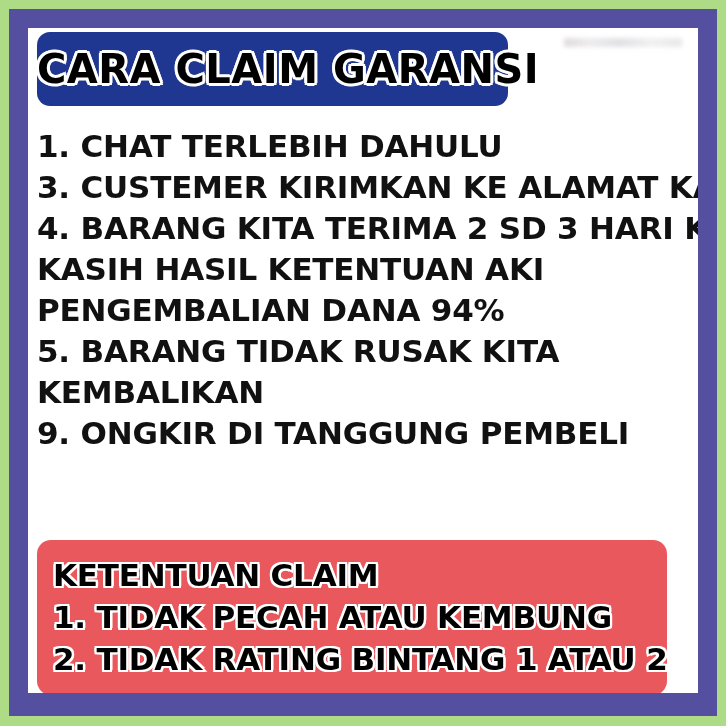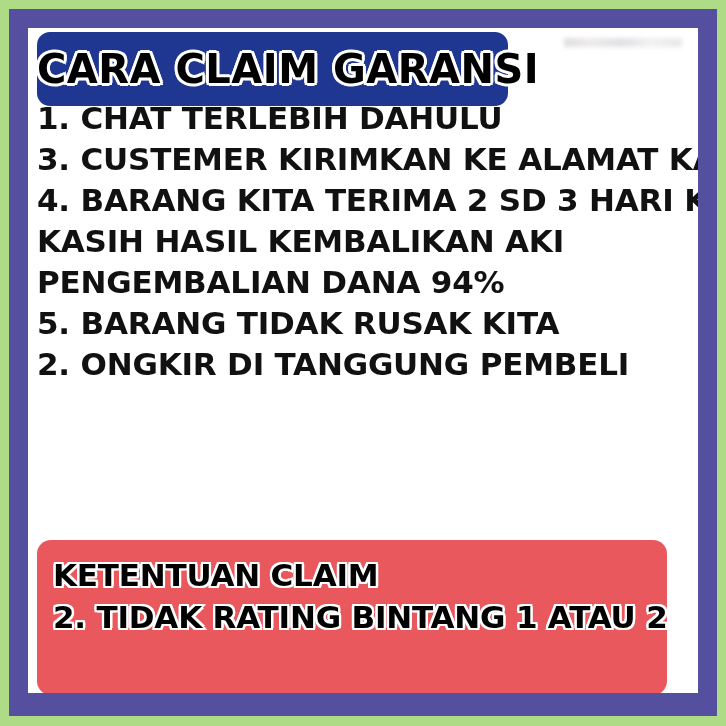--- a/index.html
+++ b/index.html
@@ -84,21 +84,21 @@
       -2.4px -2.4px 0 #ffffff,  2.4px -2.4px 0 #ffffff,
       -2.4px  2.4px 0 #ffffff,  2.4px  2.4px 0 #ffffff,
       -3px 0 0 #ffffff, 3px 0 0 #ffffff,
        0 -3px 0 #ffffff, 0 3px 0 #ffffff;
   }
 
   
   .steps {
     position: absolute;
     left: 9px;
-    top: 70px;
+    top: 98px;
     right: 4px;
   }
 
   .step-line {
     font-family: "DejaVu Sans", sans-serif;
     font-weight: 700;
     font-size: 31px;
     line-height: 41px;
     color: #111111;
     letter-spacing: -0.2px;
@@ -146,26 +146,28 @@
       <div class="watermark"></div>
 
       <div class="title-banner">
         <span class="title-text">CARA CLAIM GARANSI</span>
       </div>
 
       <div class="steps">
         <div class="step-line">1. CHAT TERLEBIH DAHULU</div>
         <div class="step-line">3. CUSTEMER KIRIMKAN KE ALAMAT KAMI</div>
         <div class="step-line">4. BARANG KITA TERIMA 2 SD 3 HARI KITA</div>
-        <div class="step-line">KASIH HASIL KEMBALIKAN AKI</div>
+        <div class="step-line">KASIH HASIL KETENTUAN AKI</div>
         <div class="step-line">PENGEMBALIAN DANA 94%</div>
         <div class="step-line">5. BARANG TIDAK RUSAK KITA</div>
-        <div class="step-line">2. ONGKIR DI TANGGUNG PEMBELI</div>
+        <div class="step-line">KEMBALIKAN</div>
+        <div class="step-line">9. ONGKIR DI TANGGUNG PEMBELI</div>
       </div>
 
       <div class="terms-box">
         <div class="terms-line">KETENTUAN CLAIM</div>
+        <div class="terms-line">1. TIDAK PECAH ATAU KEMBUNG</div>
         <div class="terms-line">2. TIDAK RATING BINTANG 1 ATAU 2</div>
       </div>
 
     </div>
   </div>
 </div>
 
 </body></html>

